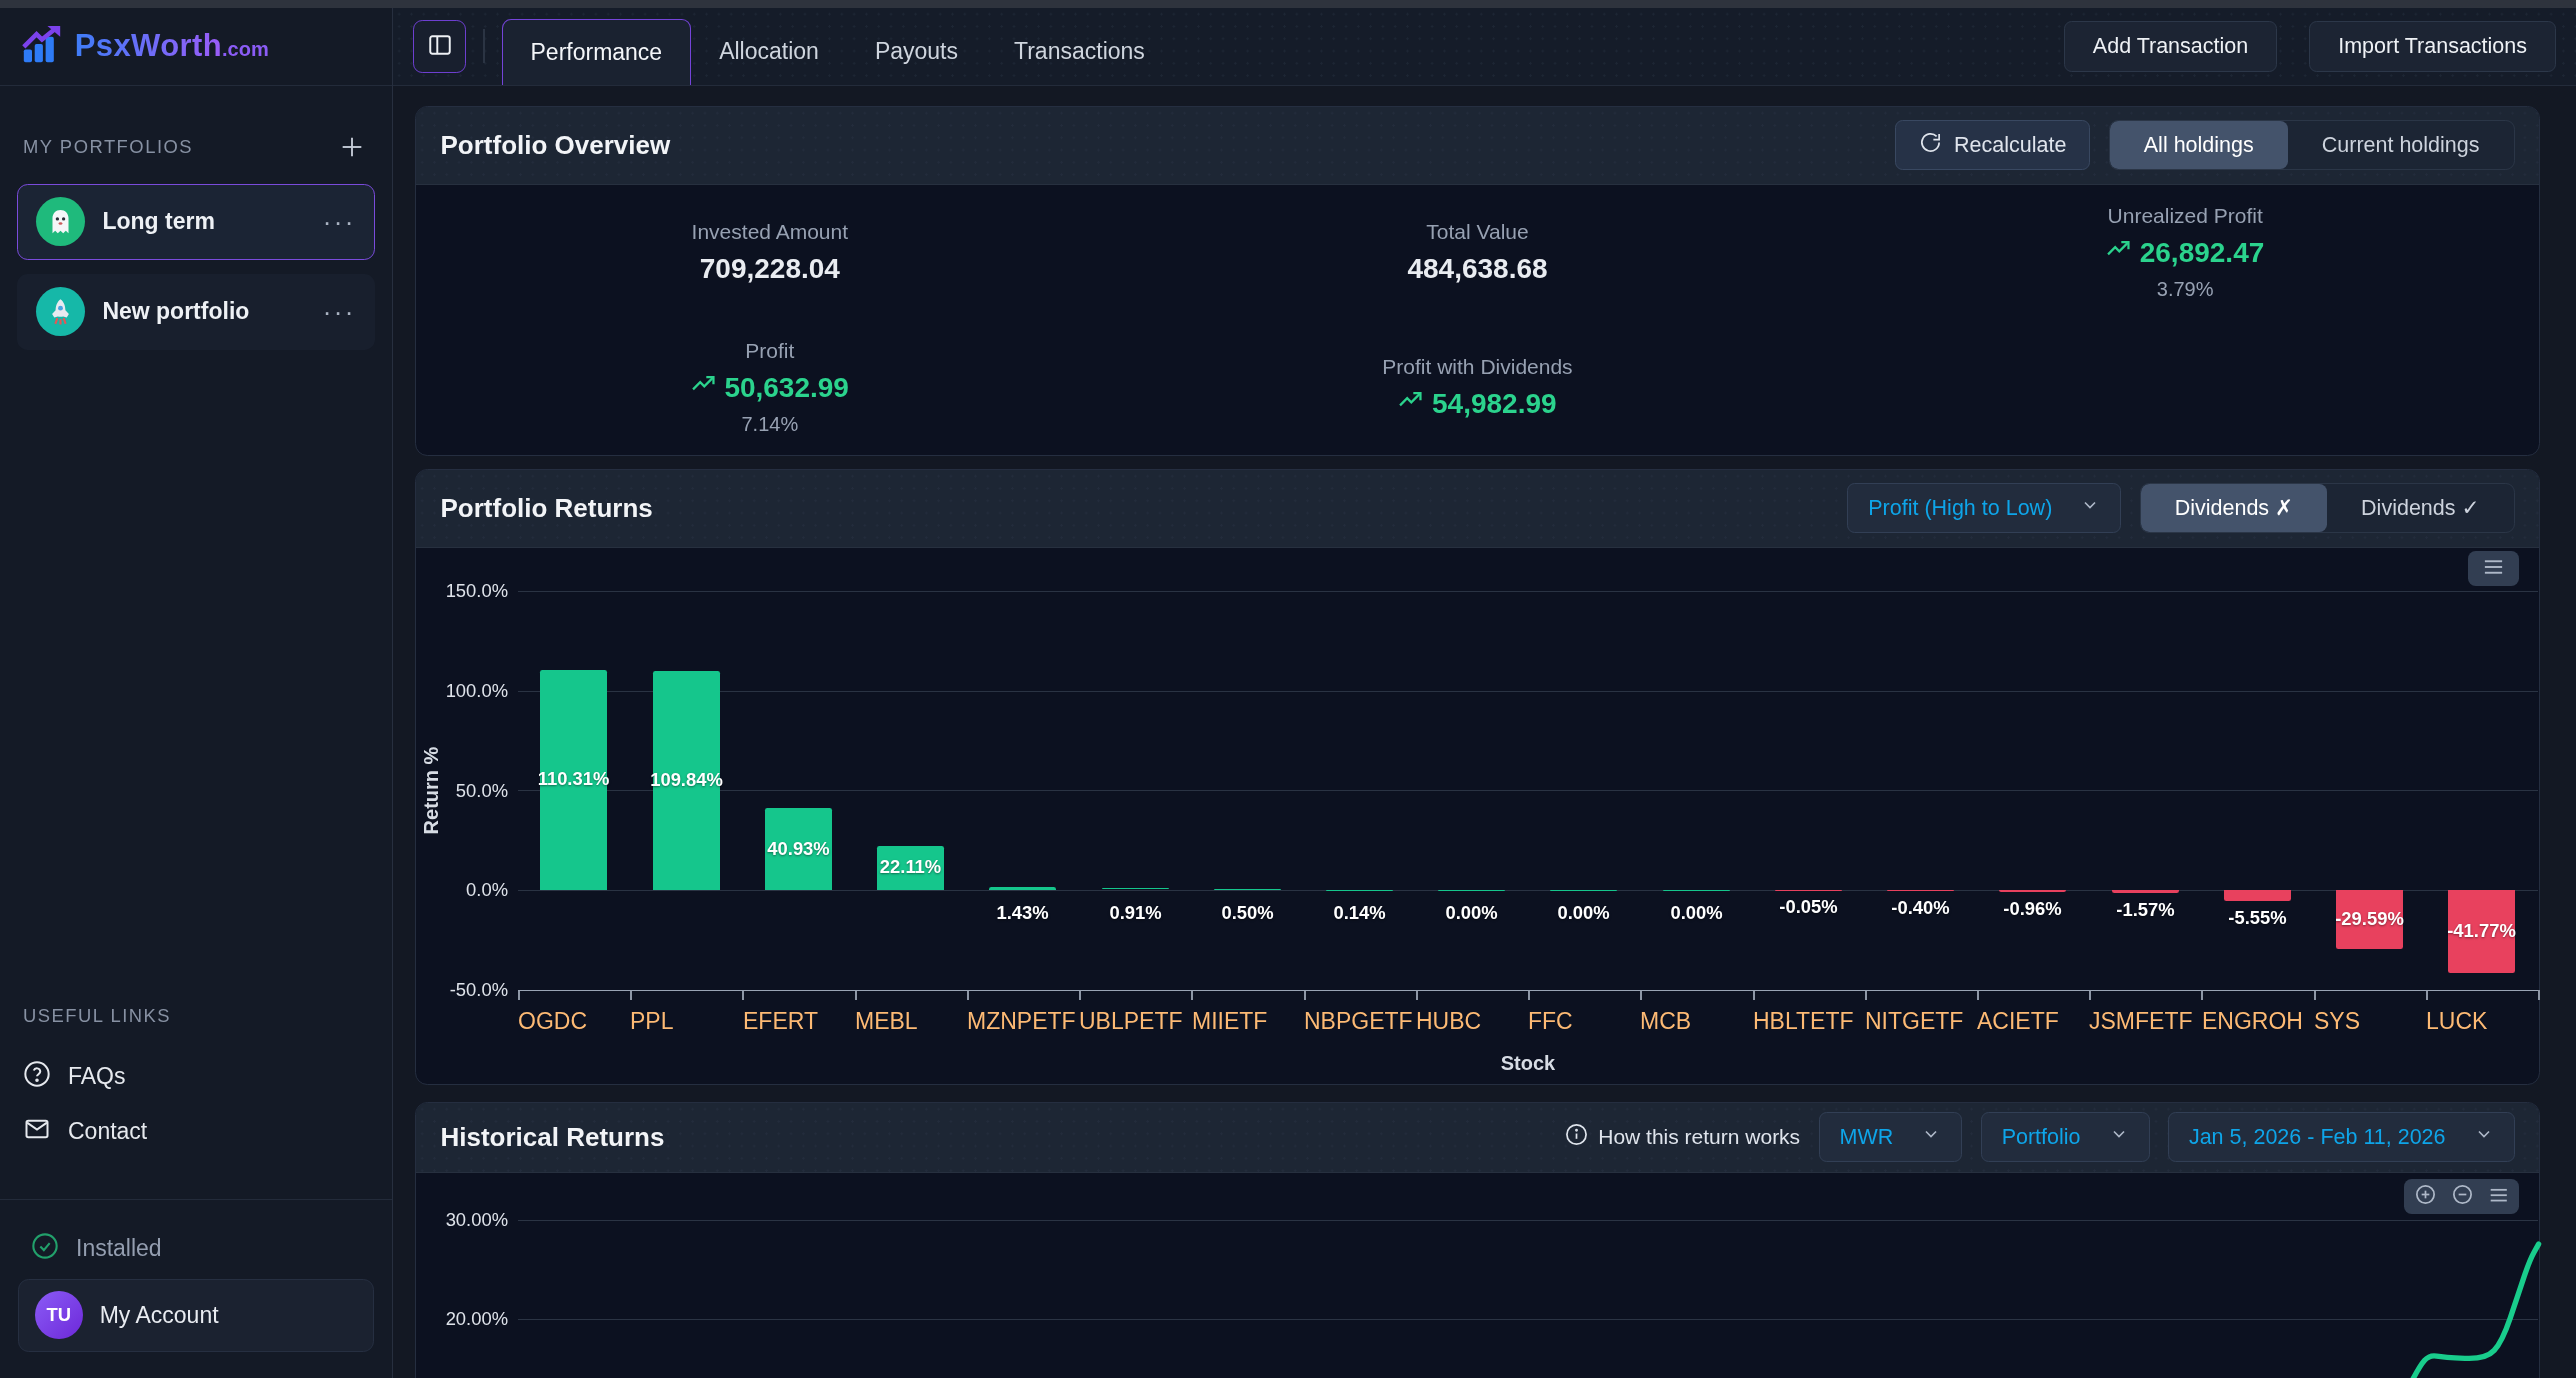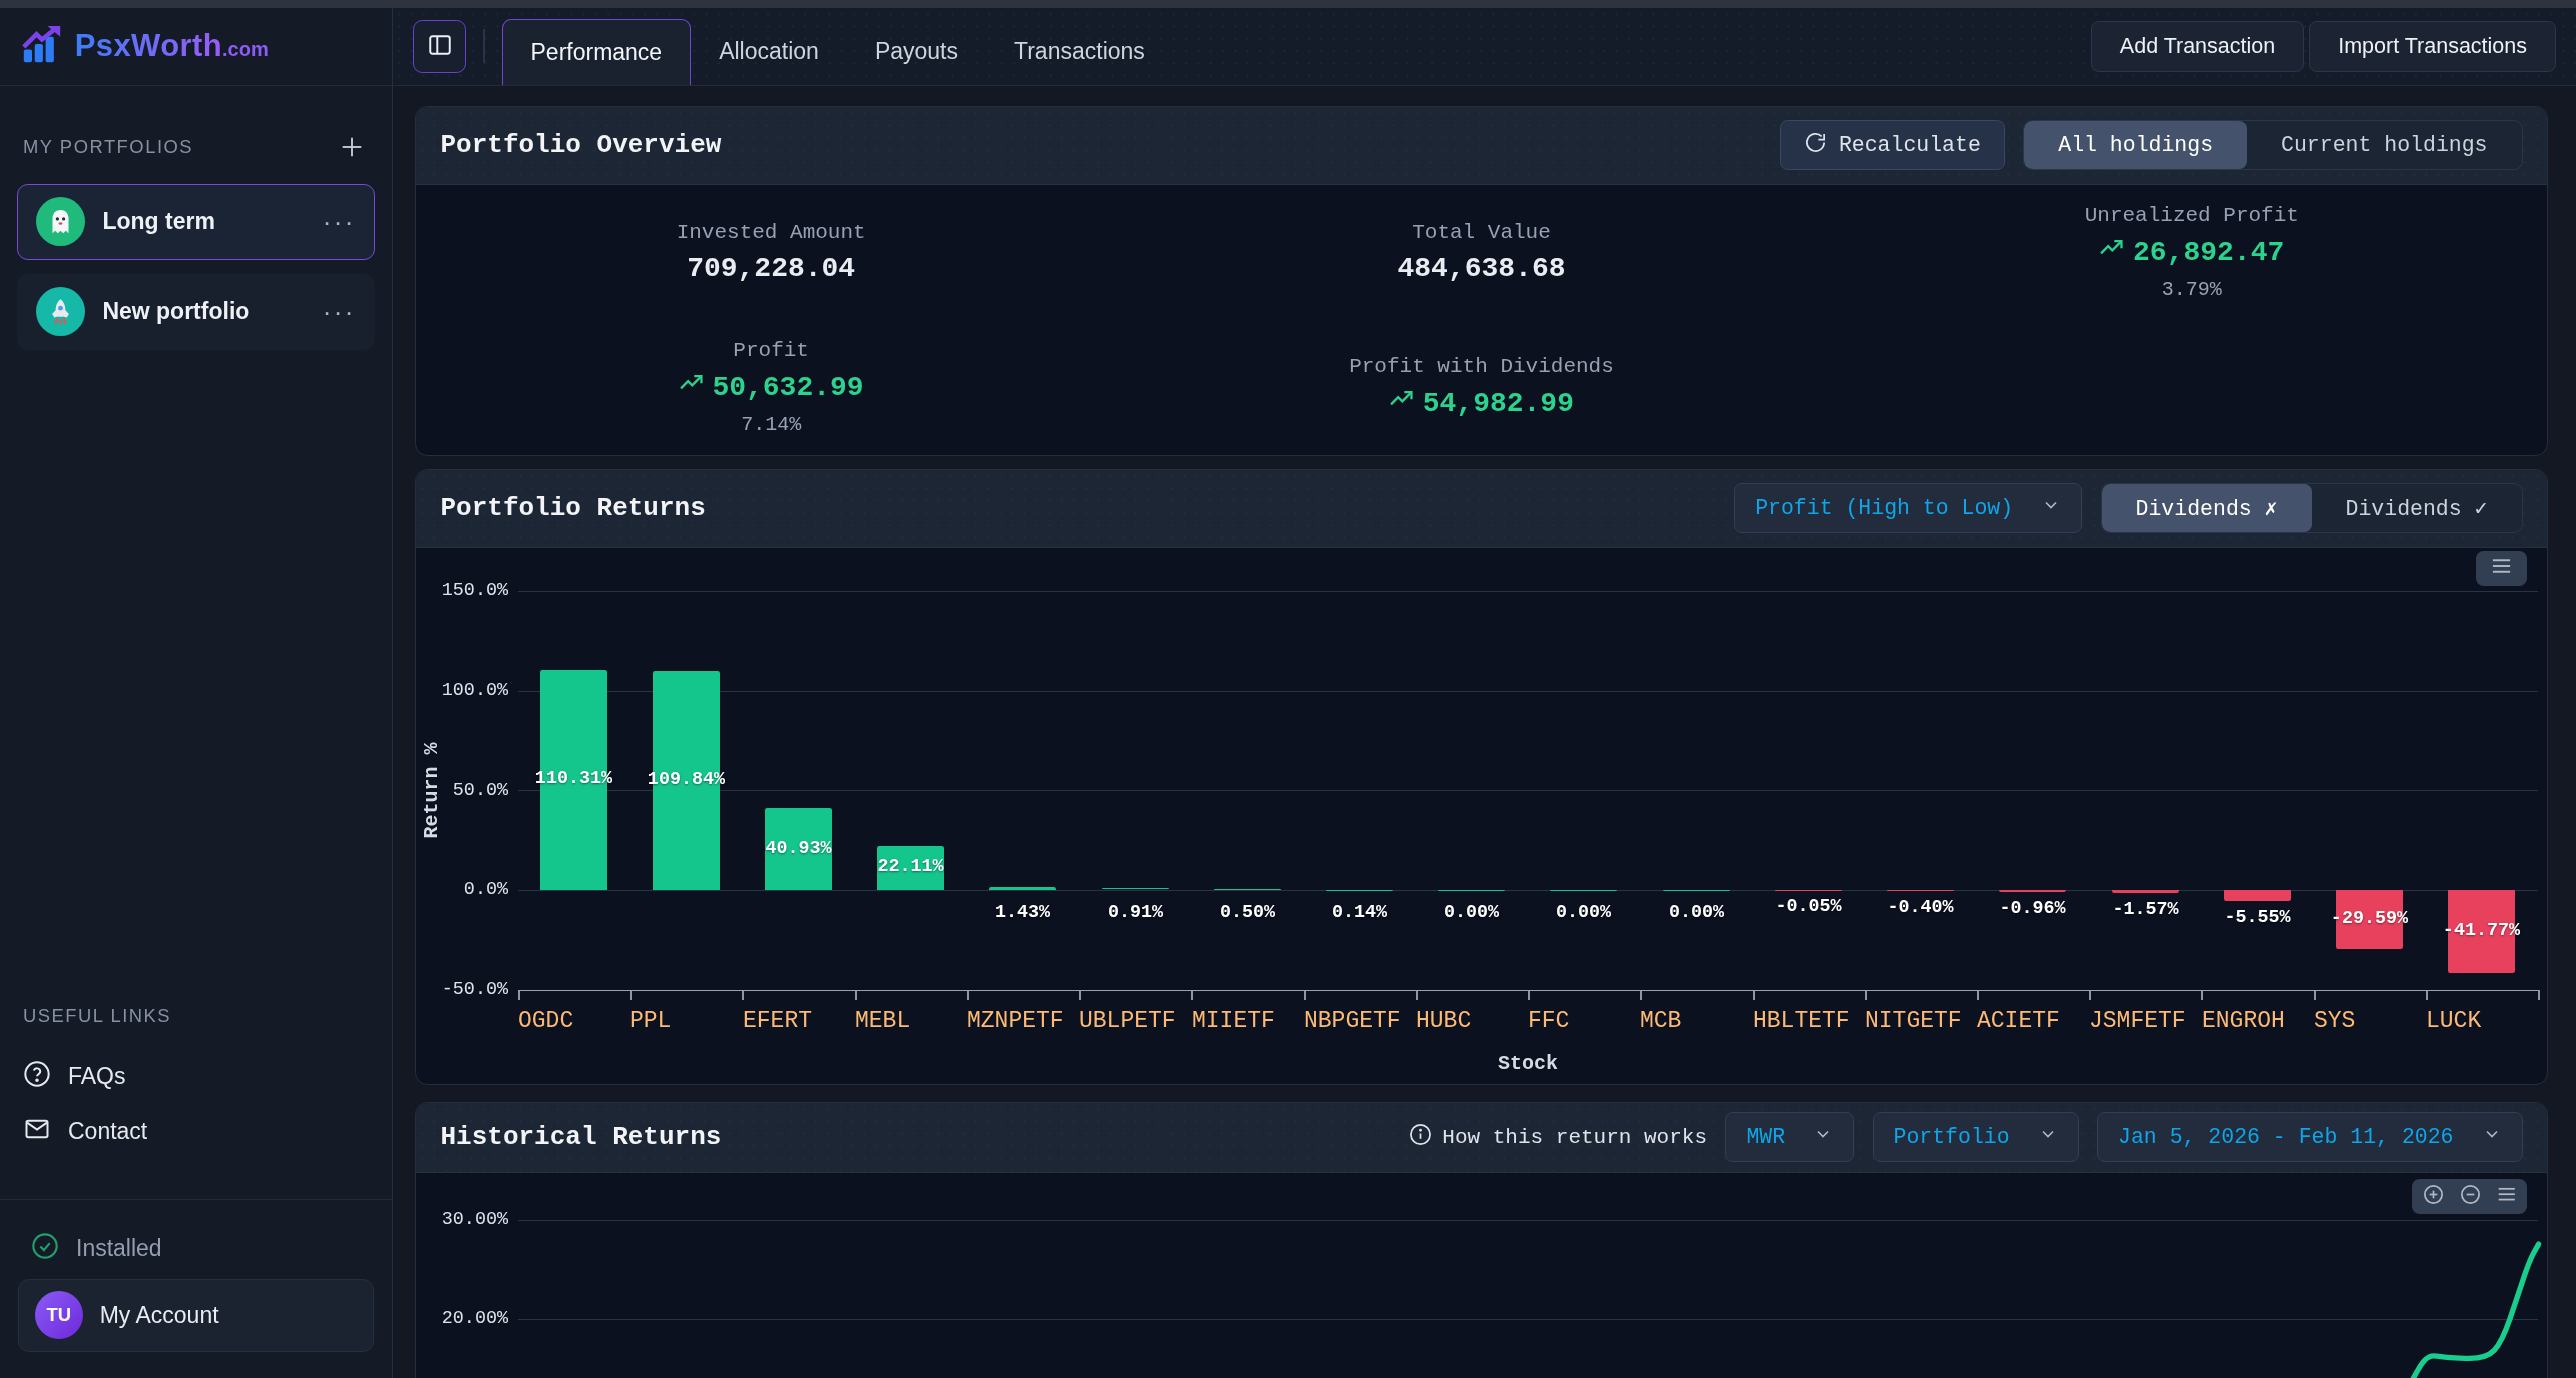--- a/index.html
+++ b/index.html
@@ -48,26 +48,26 @@
   .topbar{height:77px;background:#151c29;border-bottom:1.5px solid #232b3a;display:flex;
           align-items:center;padding:0 20px;
           background-image:radial-gradient(#1d2634 1.2px,transparent 1.2px);background-size:12.3px 12.3px;}
   .collapse-btn{width:51px;height:51px;border-radius:9.2px;border:1.5px solid #6d3fd0;background:#181f2e;
                 display:flex;align-items:center;justify-content:center;cursor:pointer;flex:0 0 auto;}
   .tb-divider{width:1.5px;height:34px;background:#2b3443;margin:0 17px;}
   .tabs{display:flex;align-self:flex-end;height:66px;align-items:stretch;}
   .tab{display:flex;align-items:center;padding:0 28px;font-size:23px;color:#cfd5de;cursor:pointer;}
   .tab.active{border:1.5px solid #7444d8;border-bottom:none;border-radius:9.2px 9.2px 0 0;
               background:#1a2230;color:#f4f6f9;}
-  .tb-actions{margin-left:auto;display:flex;gap:5px;}
+  .tb-actions{margin-left:auto;display:flex;gap:32px;}
   .tb-btn{height:49px;background:#1c2433;border:1.5px solid #2c3749;border-radius:7.7px;
           display:flex;align-items:center;padding:0 28px;font-size:21.5px;color:#eef1f5;cursor:pointer;}
 
   .content{position:absolute;top:78px;left:0;right:0;bottom:0;background:#131823;
-           padding:20px 28px 0 22px;font-family:Liberation Mono, monospace;}
+           padding:20px 36px 0 22px;}
 
   .card{background:#0c1120;border:1.5px solid #252e40;border-radius:12.3px;position:relative;}
   .card-header{background:#1d2634;border-bottom:0.8px solid #27303f;border-radius:10.7px 10.7px 0 0;
                display:flex;align-items:center;padding:0 24.5px;
                background-image:radial-gradient(#232c3c 1.1px,transparent 1.1px);background-size:12.3px 12.3px;}
   .card-title{font-size:26px;font-weight:bold;color:#f2f4f7;}
   .hdr-right{margin-left:auto;display:flex;align-items:center;gap:18.4px;}
 
   .ghost-btn{height:48px;background:#263247;border:1.5px solid #394861;border-radius:7.7px;
              display:flex;align-items:center;gap:12.3px;padding:0 23px;font-size:21.5px;color:#dfe4ec;cursor:pointer;}

